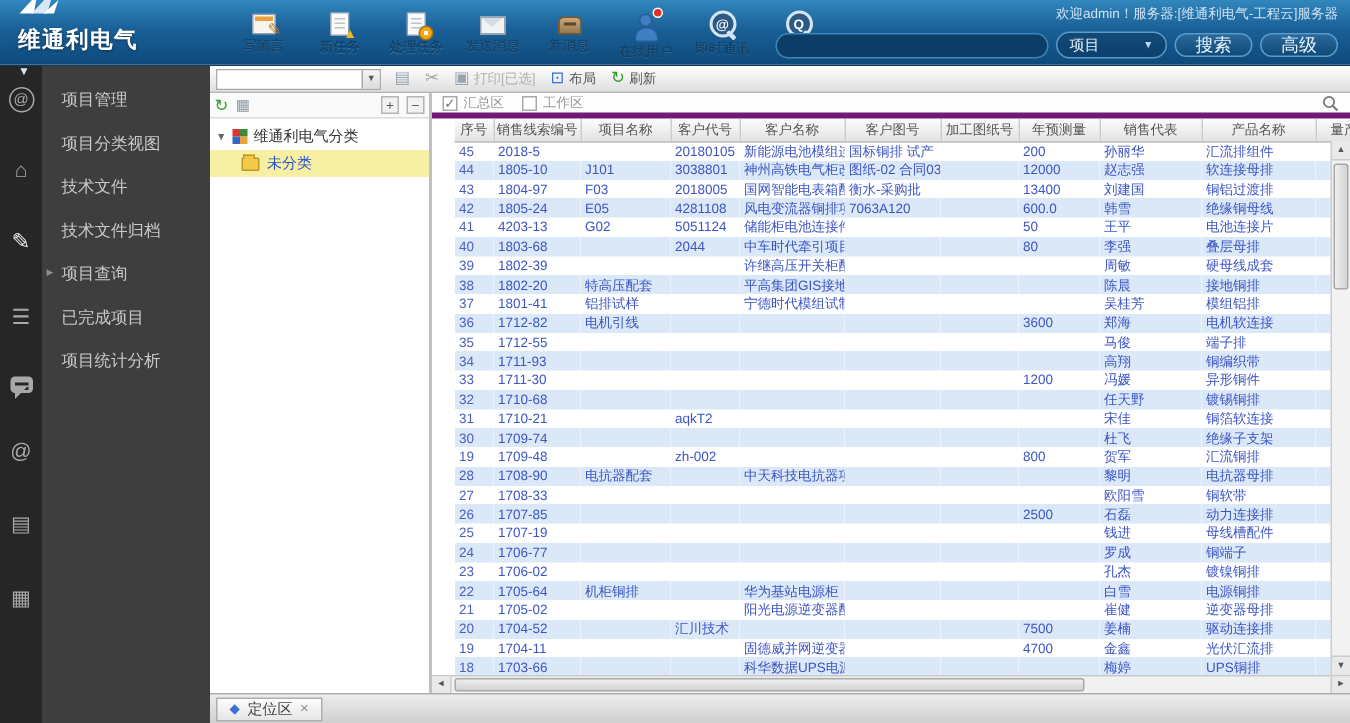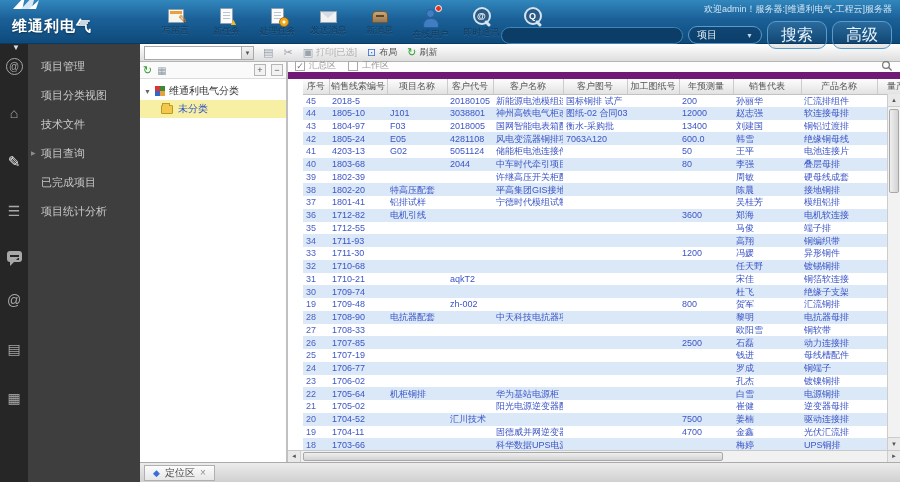--- a/index.html
+++ b/index.html
@@ -49,21 +49,21 @@
   .ni-helpq::after { content:"Q"; }
 
   .top-right { position:absolute; right:8px; top:3px; text-align:right; }
   .welcome { color:#cfe3f3; font-size:9px; margin-bottom:5px; }
   .search-row { display:flex; gap:5px; align-items:center; justify-content:flex-end; }
   .search-input { width:182px; height:17px; background:#0c3d66; border:1px solid #3c86b8; border-radius:9px;
     color:#fff; font-size:10px; padding:0 8px; outline:none; }
   .cat-select { width:74px; height:18px; border:1px solid #5a9bc9; border-radius:9px; color:#e8f3fb; font-size:10px;
     display:flex; align-items:center; justify-content:space-between; padding:0 8px; background:rgba(8,48,86,.45); cursor:pointer; }
   .cat-caret { font-size:7px; color:#bcd6ea; }
-  .btn-pill { height:28px; border:1px solid #5a9bc9; border-radius:9px; color:#e8f3fb; font-size:16px; padding:0 13px;
+  .btn-pill { height:16px; border:1px solid #5a9bc9; border-radius:9px; color:#e8f3fb; font-size:12px; padding:0 13px;
     display:flex; align-items:center; background:linear-gradient(rgba(255,255,255,.08),rgba(0,0,0,.08)); cursor:pointer; }
 
   
   .main { display:flex; height:438px; }
 
   .rail { width:28px; background:#262626; display:flex; flex-direction:column; align-items:center; padding-top:14px; }
   .rail-icon { width:20px; height:20px; margin-bottom:29px; color:#a8a8a8; font-size:14px; line-height:18px;
     text-align:center; cursor:pointer; }
   .rail-ring { border:1px solid #a8a8a8; border-radius:50%; width:17px; height:17px; line-height:15px; font-size:10px; }
   .rail-active { color:#ededed; font-size:15px; }
@@ -109,21 +109,21 @@
   .tree-grid b:nth-child(1){background:#d33;} .tree-grid b:nth-child(2){background:#3a8a3a;}
   .tree-grid b:nth-child(3){background:#36c;} .tree-grid b:nth-child(4){background:#e8a13c;}
   .tree-child { display:flex; align-items:center; gap:5px; background:#f7efa3; color:#2a52c8;
     padding:2px 2px 2px 21px; cursor:pointer; white-space:nowrap; }
   .folder { width:12px; height:9px; background:#f2c94c; border:1px solid #c09a20; border-radius:1px; position:relative; }
   .folder::before { content:""; position:absolute; top:-3px; left:0; width:6px; height:2px;
     background:#f2c94c; border:1px solid #c09a20; border-bottom:none; }
 
   
   .tablearea { flex:1; display:flex; flex-direction:column; min-width:0; }
-  .filterrow { height:17px; border-bottom:7px solid #701a75; display:flex; align-items:flex-end; gap:12px;
+  .filterrow { height:17px; border-bottom:4px solid #701a75; display:flex; align-items:flex-end; gap:12px;
     padding:0 7px; font-size:9px; color:#9a9a9a; background:#fdfdfd; flex:none; }
   .cb-wrap { display:flex; align-items:center; gap:4px; cursor:pointer; }
   .cb { width:10px; height:10px; border:1px solid #a8a8a8; background:#fff; font-size:9px; line-height:9px;
     color:#777; text-align:center; }
   .cb.checked::before { content:"✓"; }
   .filter-search { margin-left:auto; cursor:pointer; display:flex; align-items:center; }
 
   .gridwrap { flex:1; position:relative; overflow:hidden; min-height:0;margin-left:15px; }
   table.grid { border-collapse:collapse; table-layout:fixed; width:630px; font-size:9px; }
   .grid th { height:15px; background:linear-gradient(#fdfdfd,#e2e2e2); border-right:1px solid #cccccc;
@@ -245,20 +245,21 @@
       <div class="rail-icon rail-chat"></div>
       <div class="rail-icon ">@</div>
       <div class="rail-icon ">▤</div>
       <div class="rail-icon ">▦</div>
     </div>
 
   <div class="sidemenu">
       <div class="menu-item">项目管理</div>
       <div class="menu-item">项目分类视图</div>
       <div class="menu-item">技术文件</div>
+      <div class="menu-item">技术文件归档</div>
       <div class="menu-item expandable">项目查询</div>
       <div class="menu-item">已完成项目</div>
       <div class="menu-item">项目统计分析</div>
     </div>
 
   <div class="workspace">
 
     <div class="toolbar2">
       <div class="combo">
         <input class="combo-input" value="" style="">

